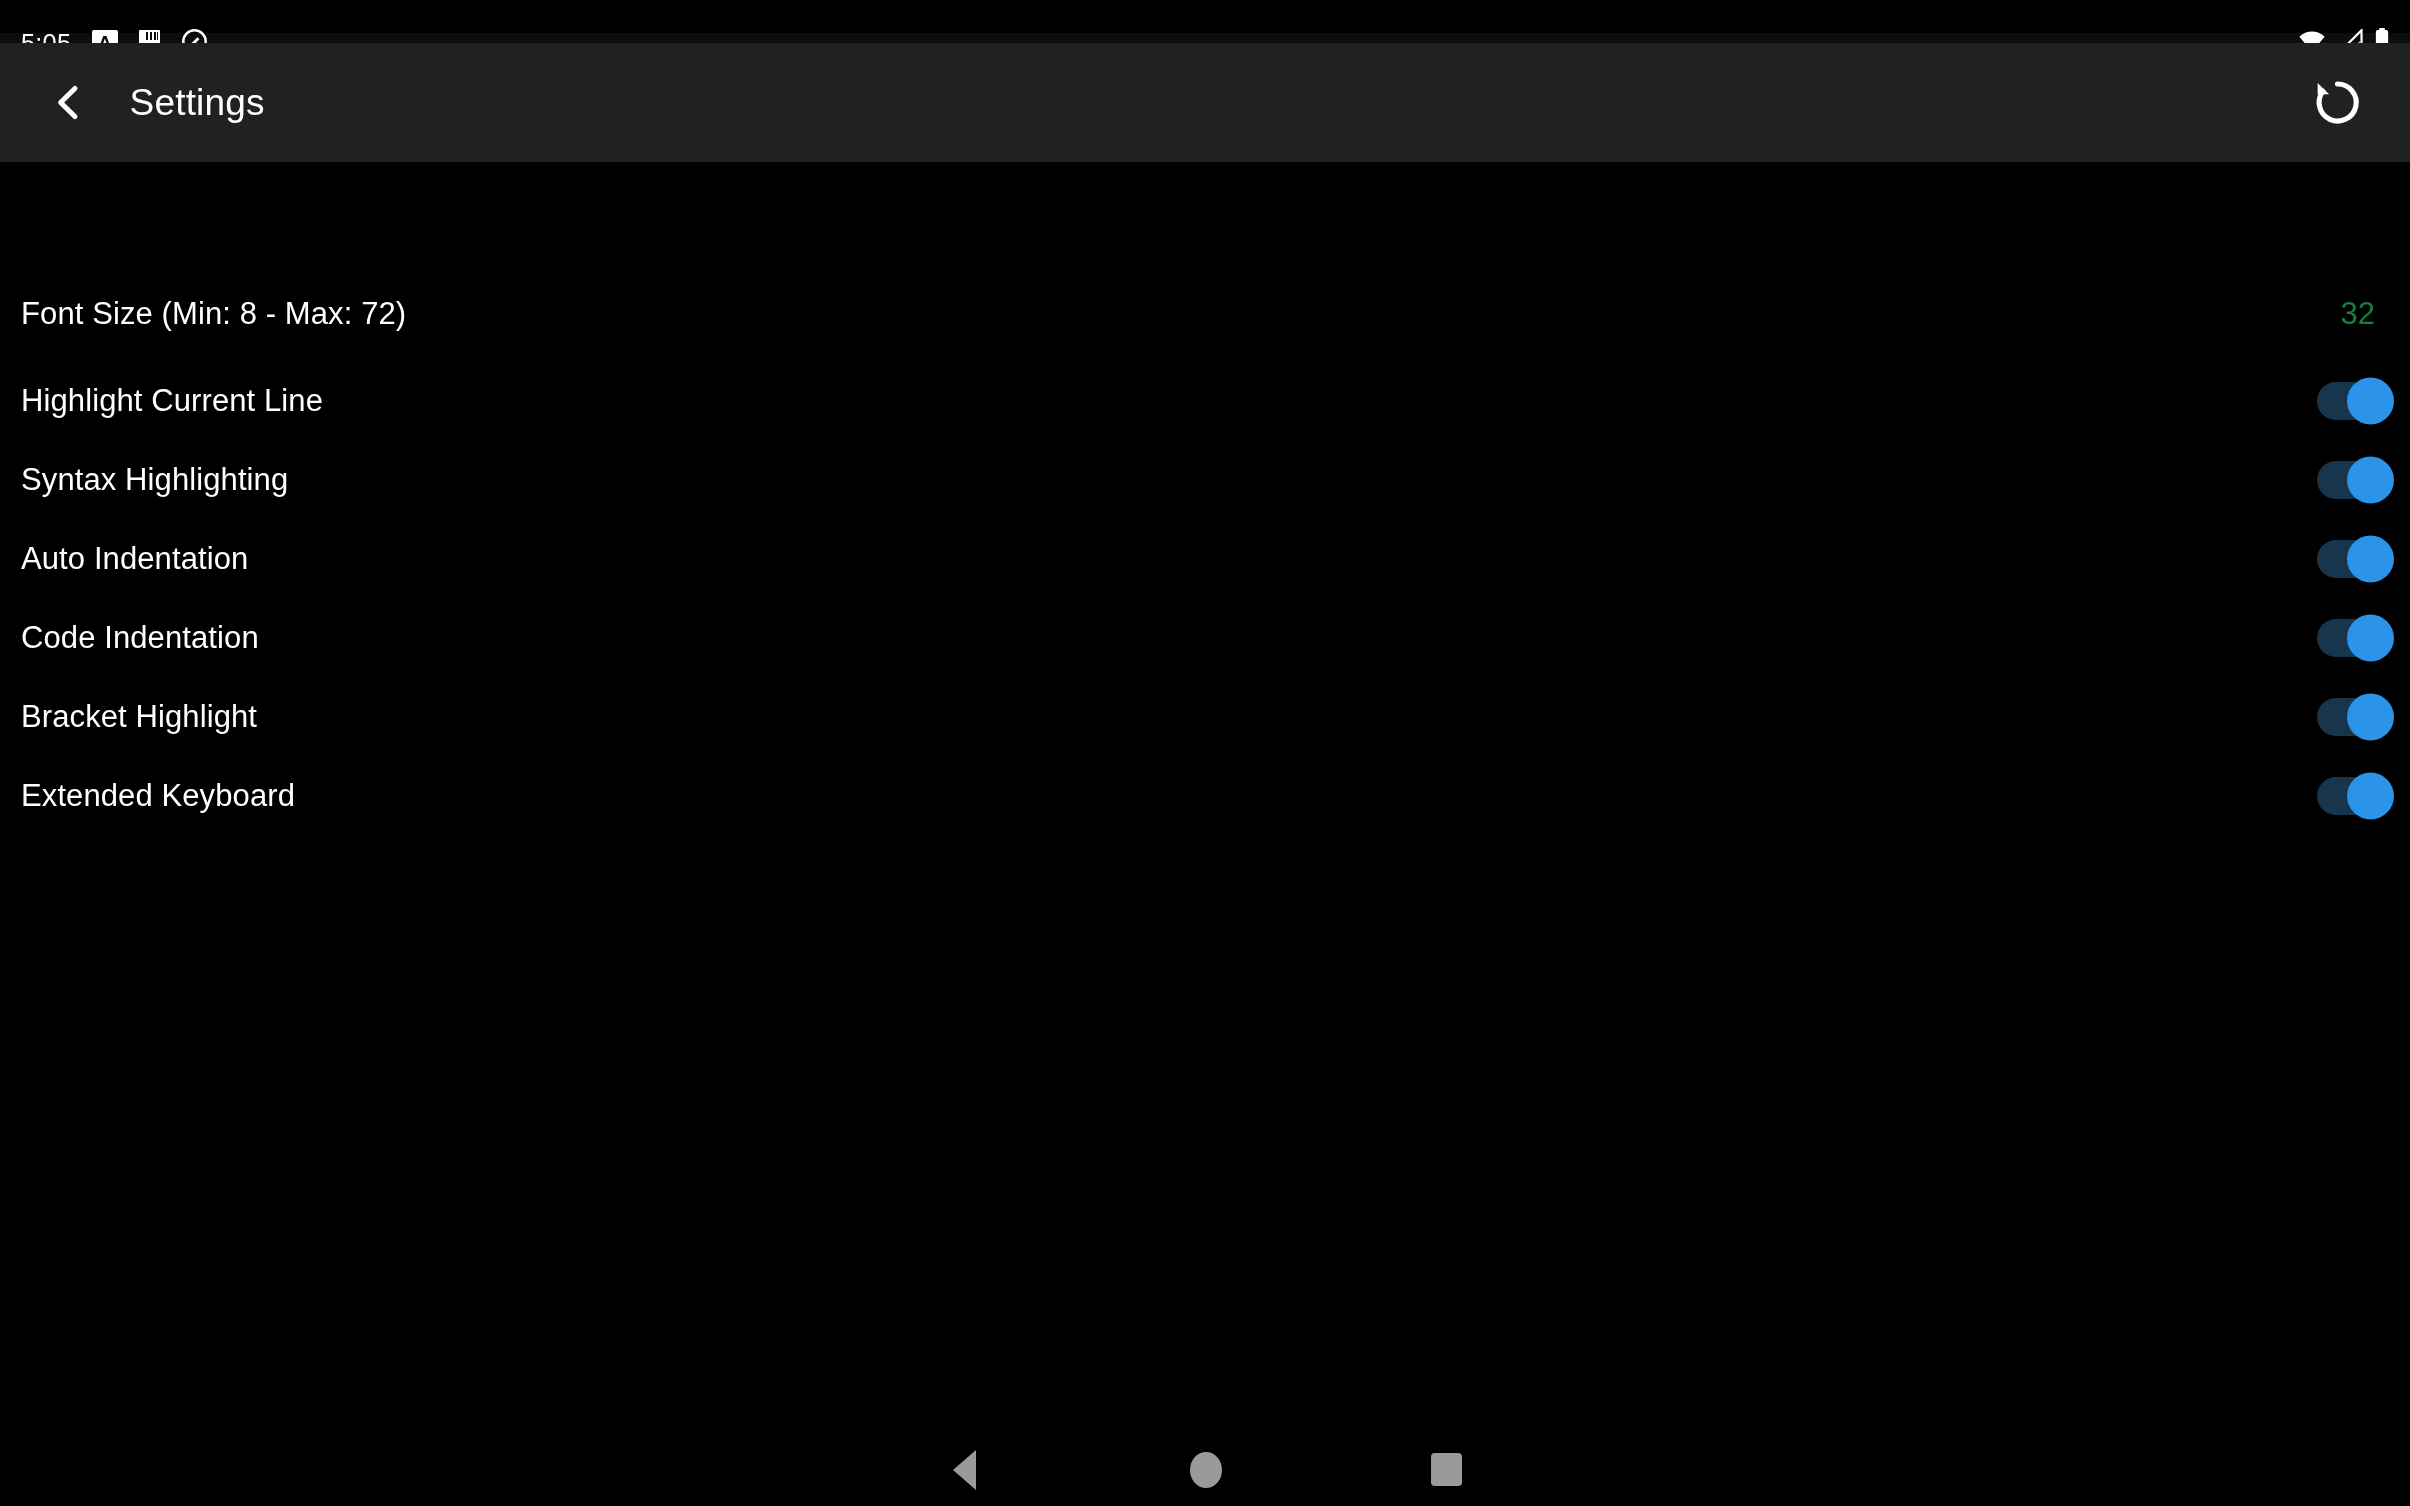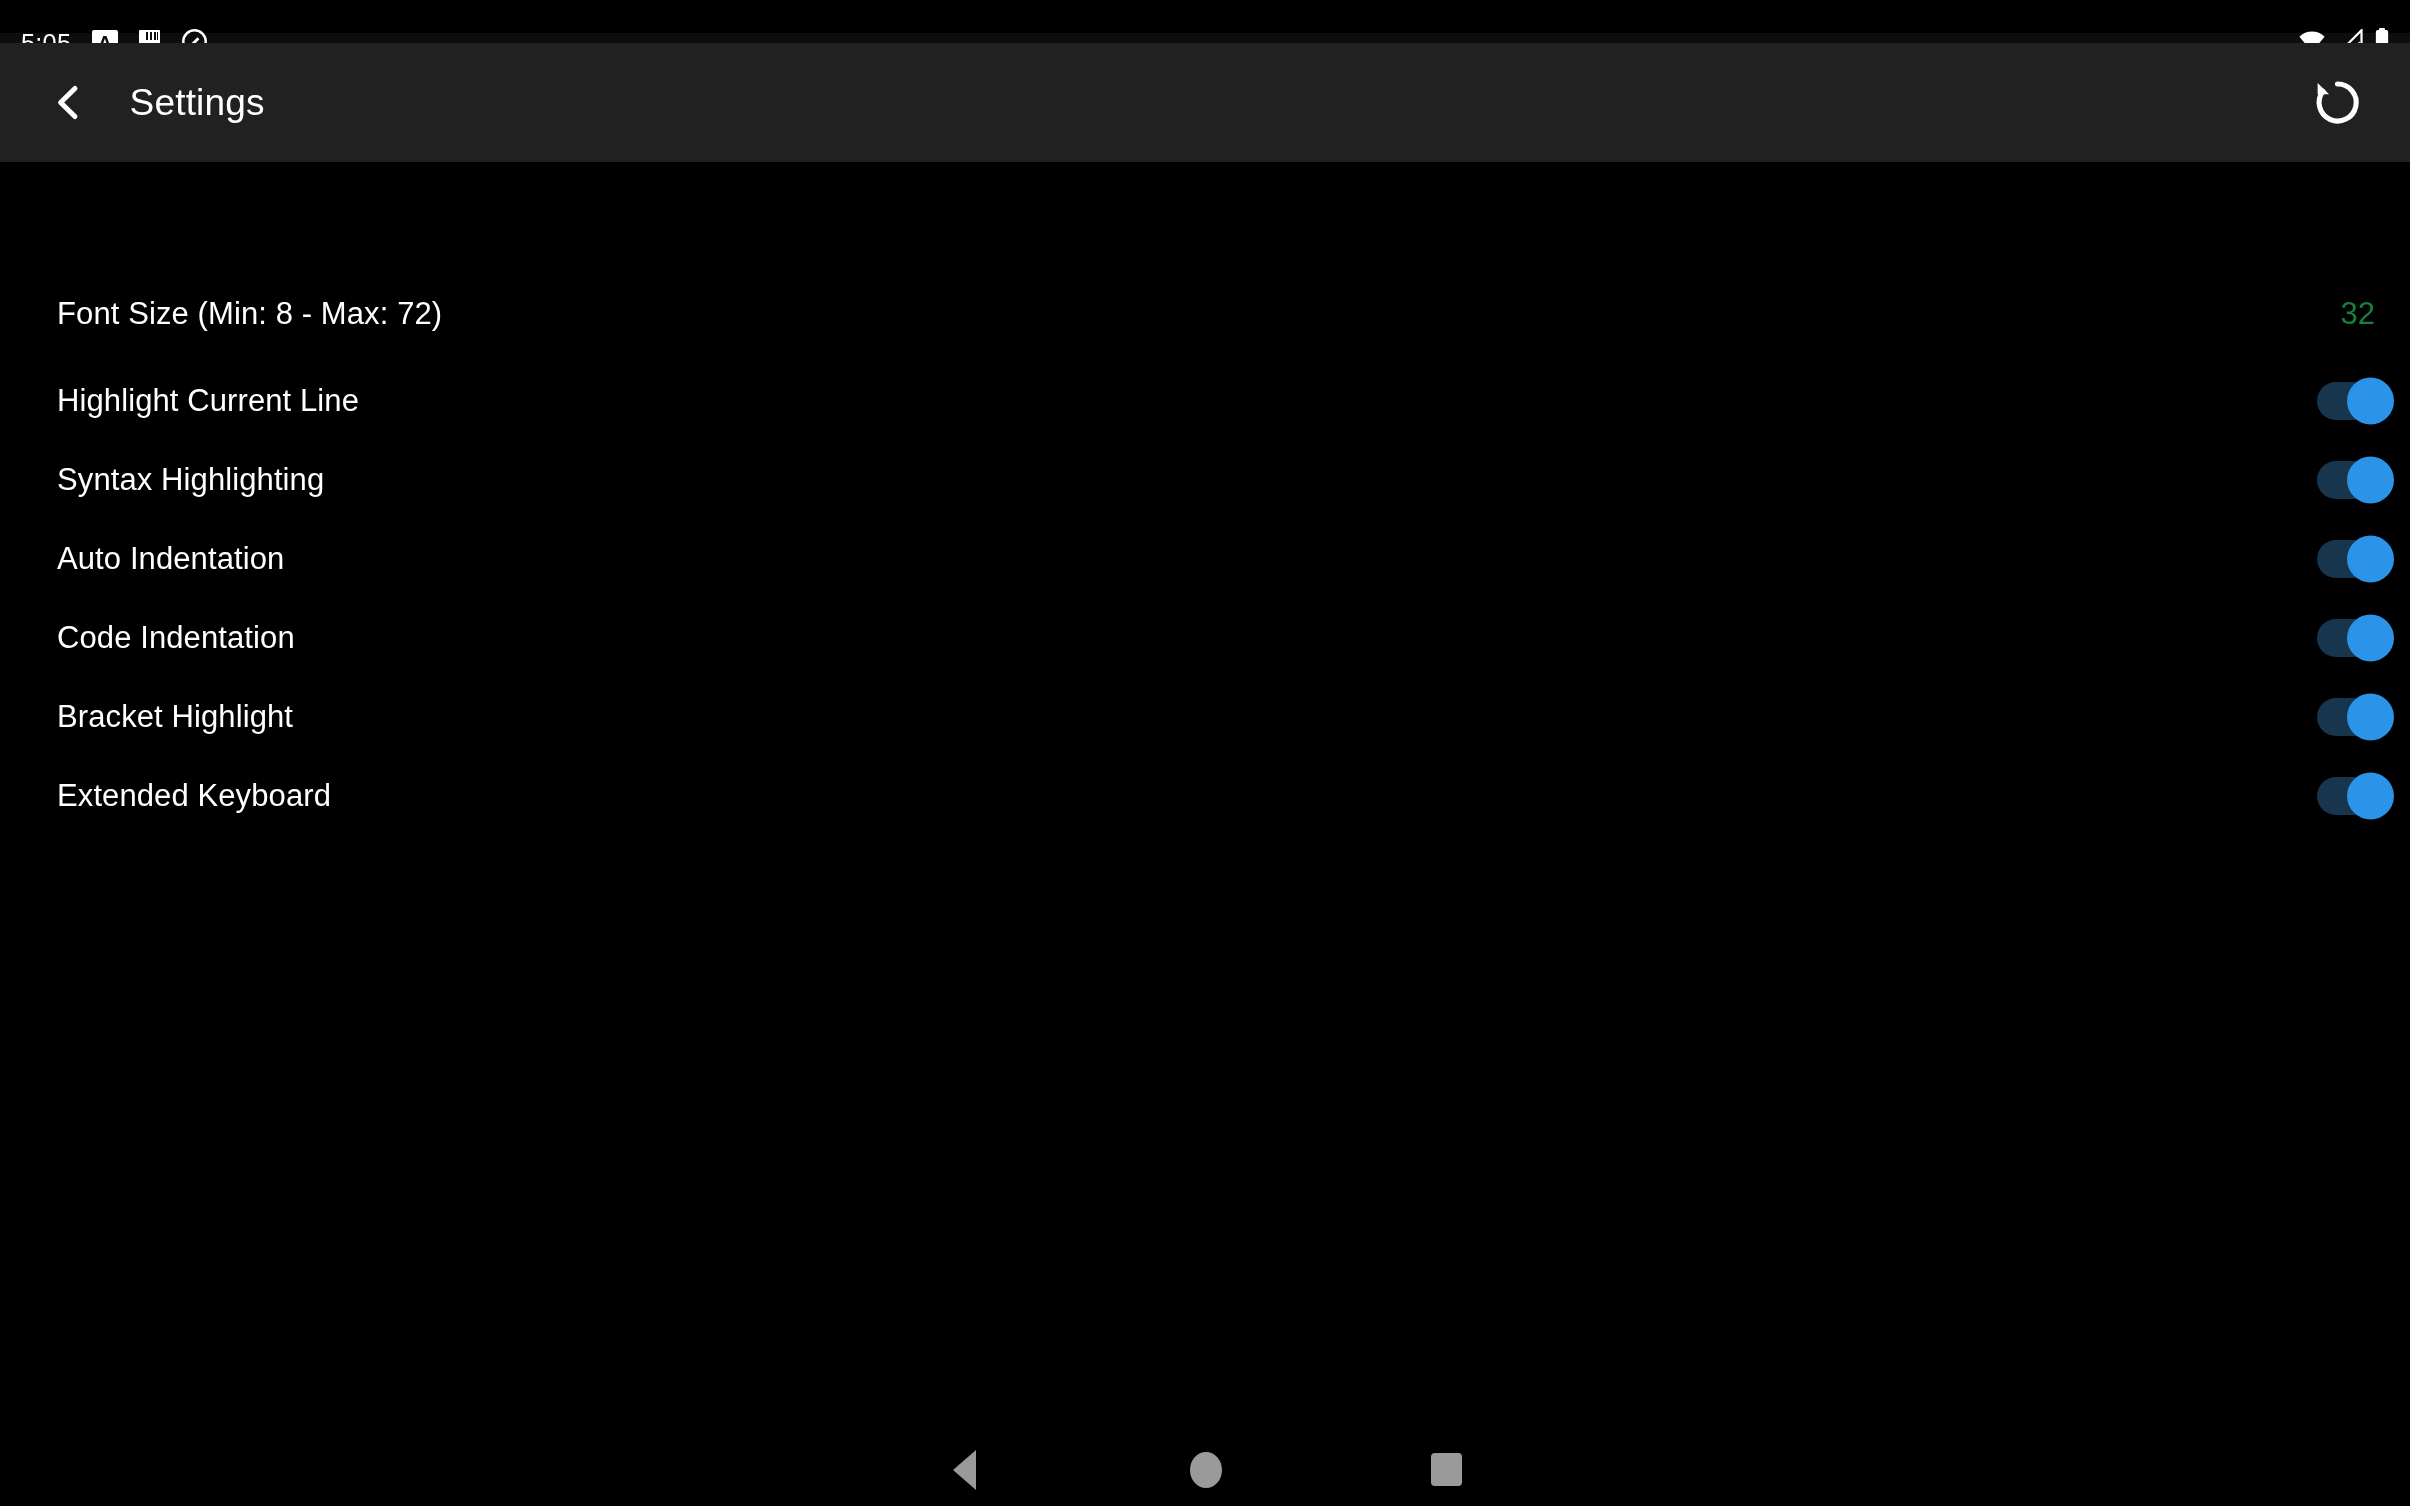--- a/index.html
+++ b/index.html
@@ -75,21 +75,20 @@
   .content{
     position:absolute; top:162px; left:0;
     width:2411px; height:1271px;
     background:#000;
     padding-top:104px;
   }
   .setting-row{
     display:flex; align-items:center;
     height:79px; padding:0 36px 0 21px;
     cursor:pointer;
-    margin-left:36px;
   }
   .setting-row.tall{ height:95px; }
   .row-label{
     color:#ffffff; font-size:31px; font-weight:400;
     letter-spacing:0.1px; white-space:nowrap;
   }
   .row-right{ margin-left:auto; display:flex; align-items:center; }
 
   .row-value{
     color:#15803d; font-size:31px; font-weight:400;

